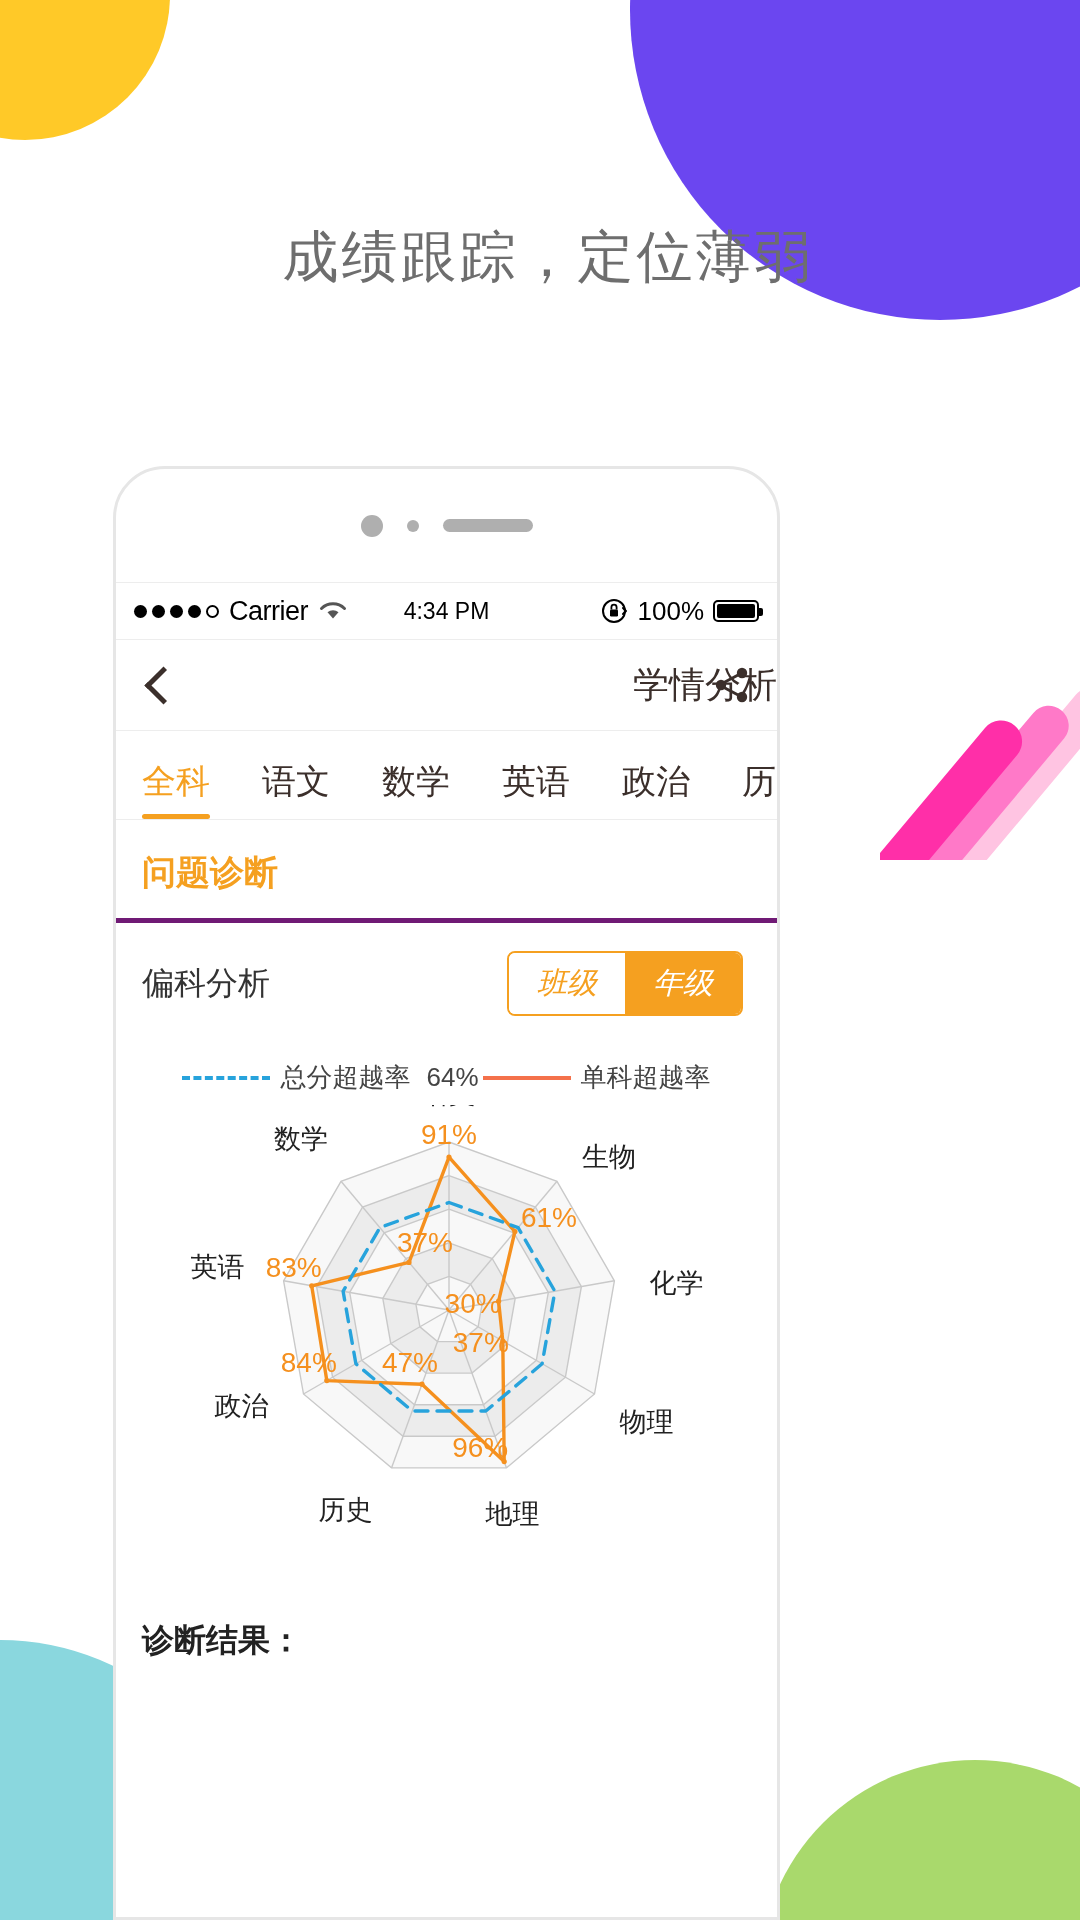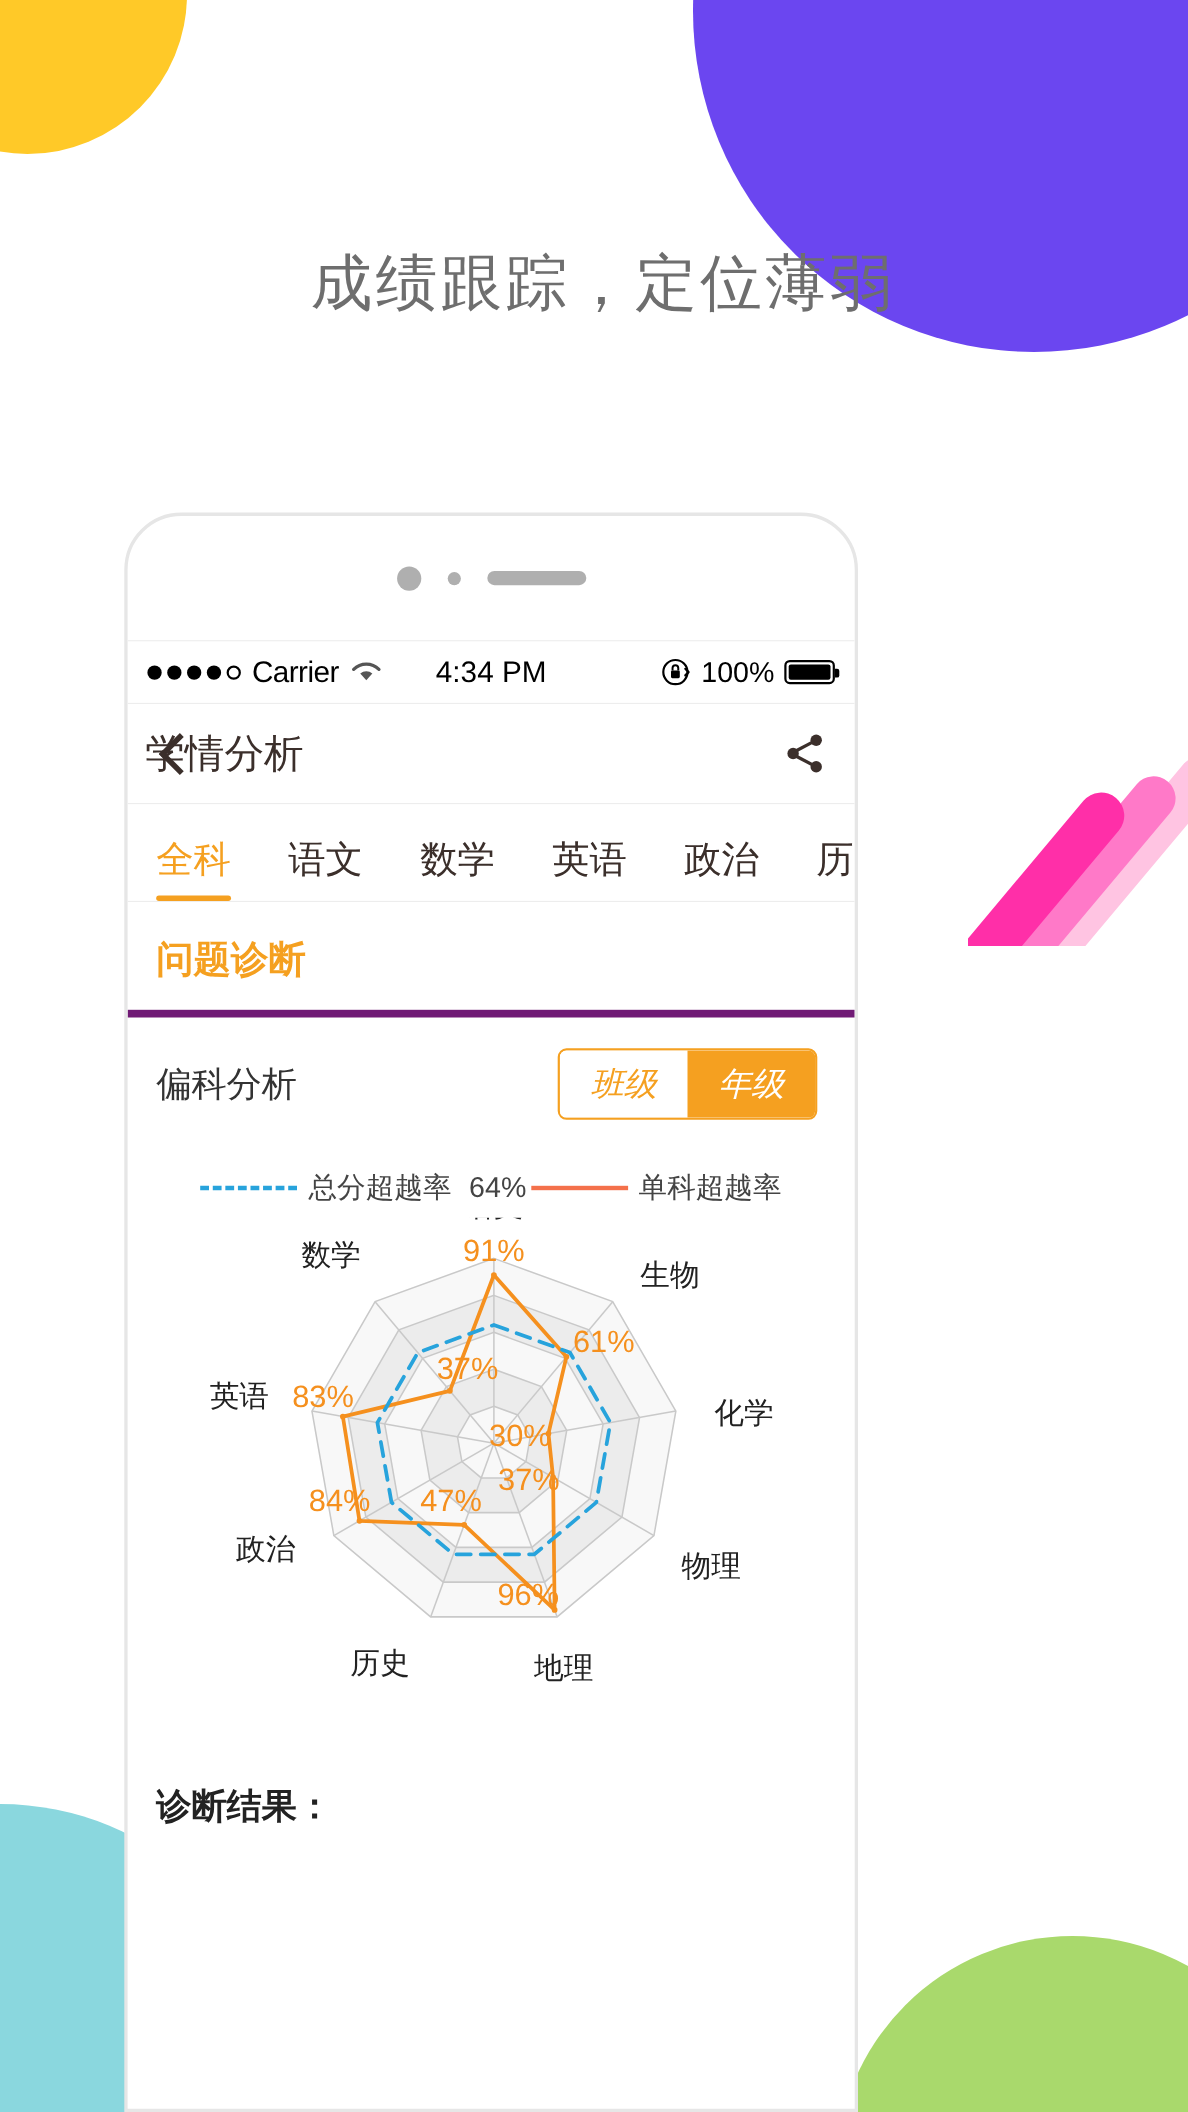--- a/index.html
+++ b/index.html
@@ -69,21 +69,21 @@
     height:56px;display:flex;align-items:center;
     padding:0 18px;font-size:26px;color:#000;
     border-bottom:1px solid #EDEDED;position:relative;
   }
   #sb-left{display:flex;align-items:center;gap:10px;}
   #signal-dots{display:flex;align-items:center;gap:5px;}
   .sdot{width:13px;height:13px;border-radius:50%;background:#000;}
   .sdot.hollow{background:transparent;border:2px solid #000;box-sizing:border-box;}
   #carrier-label{font-size:27px;letter-spacing:-.5px;}
   #sb-center{
-    position:absolute;left:0;right:0;text-align:center;font-size:27px;font-weight:500;
+    position:absolute;left:0;right:0;text-align:center;font-size:23px;font-weight:500;
     pointer-events:none;
   }
   #sb-right{margin-left:auto;display:flex;align-items:center;gap:9px;}
   #battery-shell{
     width:46px;height:22px;border:2px solid #000;border-radius:5px;
     box-sizing:border-box;padding:2px;position:relative;
   }
   #battery-fill{height:100%;background:#000;border-radius:2px;}
   #battery-cap{
     position:absolute;right:-6px;top:6px;width:4px;height:8px;background:#000;border-radius:0 2px 2px 0;
@@ -92,21 +92,21 @@
   
   #navbar{
     height:90px;display:flex;align-items:center;padding:0 24px;
     border-bottom:1px solid #EDEDED;position:relative;
   }
   #back-chevron{
     width:22px;height:22px;border-left:5px solid #3B2F2B;border-bottom:5px solid #3B2F2B;
     transform:rotate(45deg);margin-left:10px;
   }
   #nav-title{
-    position:absolute;left:16px;right:0;text-align:left;
+    position:absolute;left:16px;right:0;text-align:right;
     font-size:36px;color:#3B2F2B;pointer-events:none;
   }
   #share-icon{margin-left:auto;width:42px;height:42px;}
 
   
   #tabs{
     display:flex;align-items:flex-end;height:88px;padding:0 26px;
     border-bottom:1px solid #EDEDED;gap:0;
   }
   .tab{
@@ -114,21 +114,21 @@
     position:relative;margin-right:52px;white-space:nowrap;
   }
   .tab.active{color:#F5A020;font-weight:normal;}
   .tab.active::after{
     content:"";position:absolute;left:0;right:0;bottom:0;height:5px;
     background:#F5A020;border-radius:3px;
   }
 
   
   #section-head{
-    padding:30px 8px 22px 26px;border-bottom:7px solid #701a75;
+    padding:30px 8px 22px 26px;border-bottom:5px solid #701a75;
   }
   #section-title{font-size:34px;font-weight:bold;color:#F5A020;}
 
   
   #analysis-row{
     display:flex;align-items:center;padding:28px 34px 10px 26px;
   }
   #analysis-label{font-size:32px;color:#333;}
   #scope-toggle{
     margin-left:auto;display:flex;border:2px solid #F5A020;border-radius:8px;overflow:hidden;font-style:italic;

